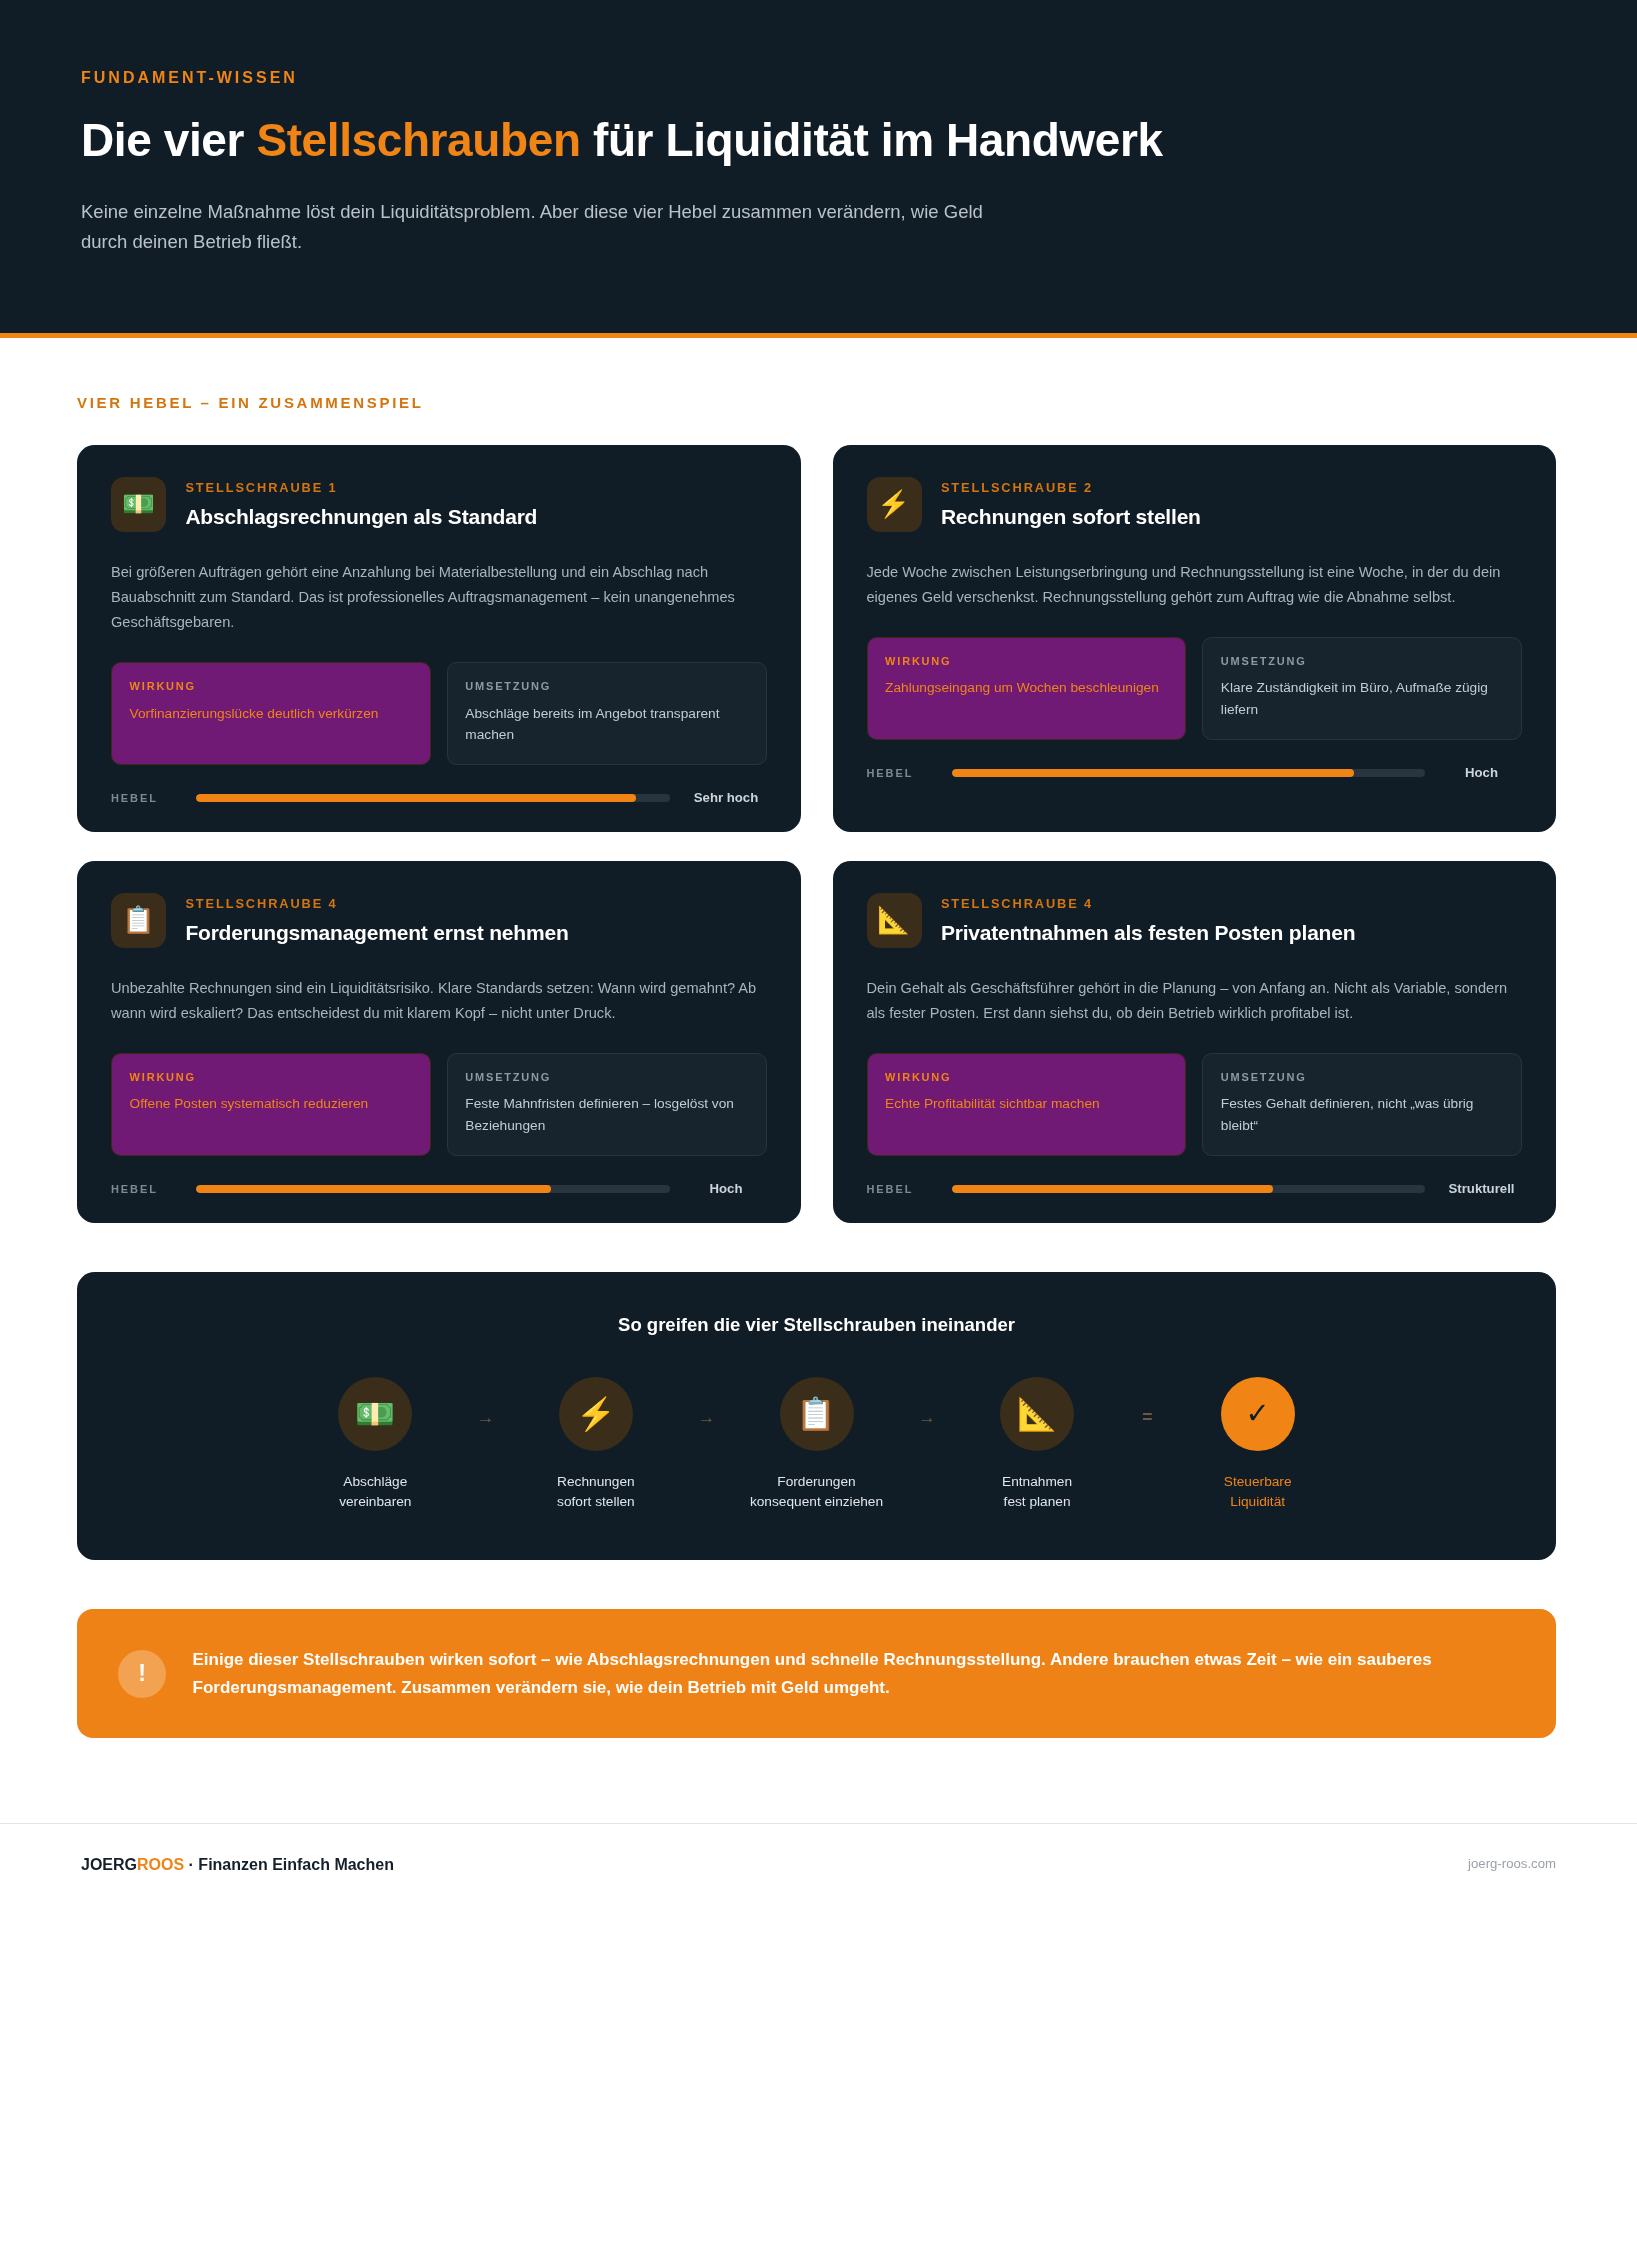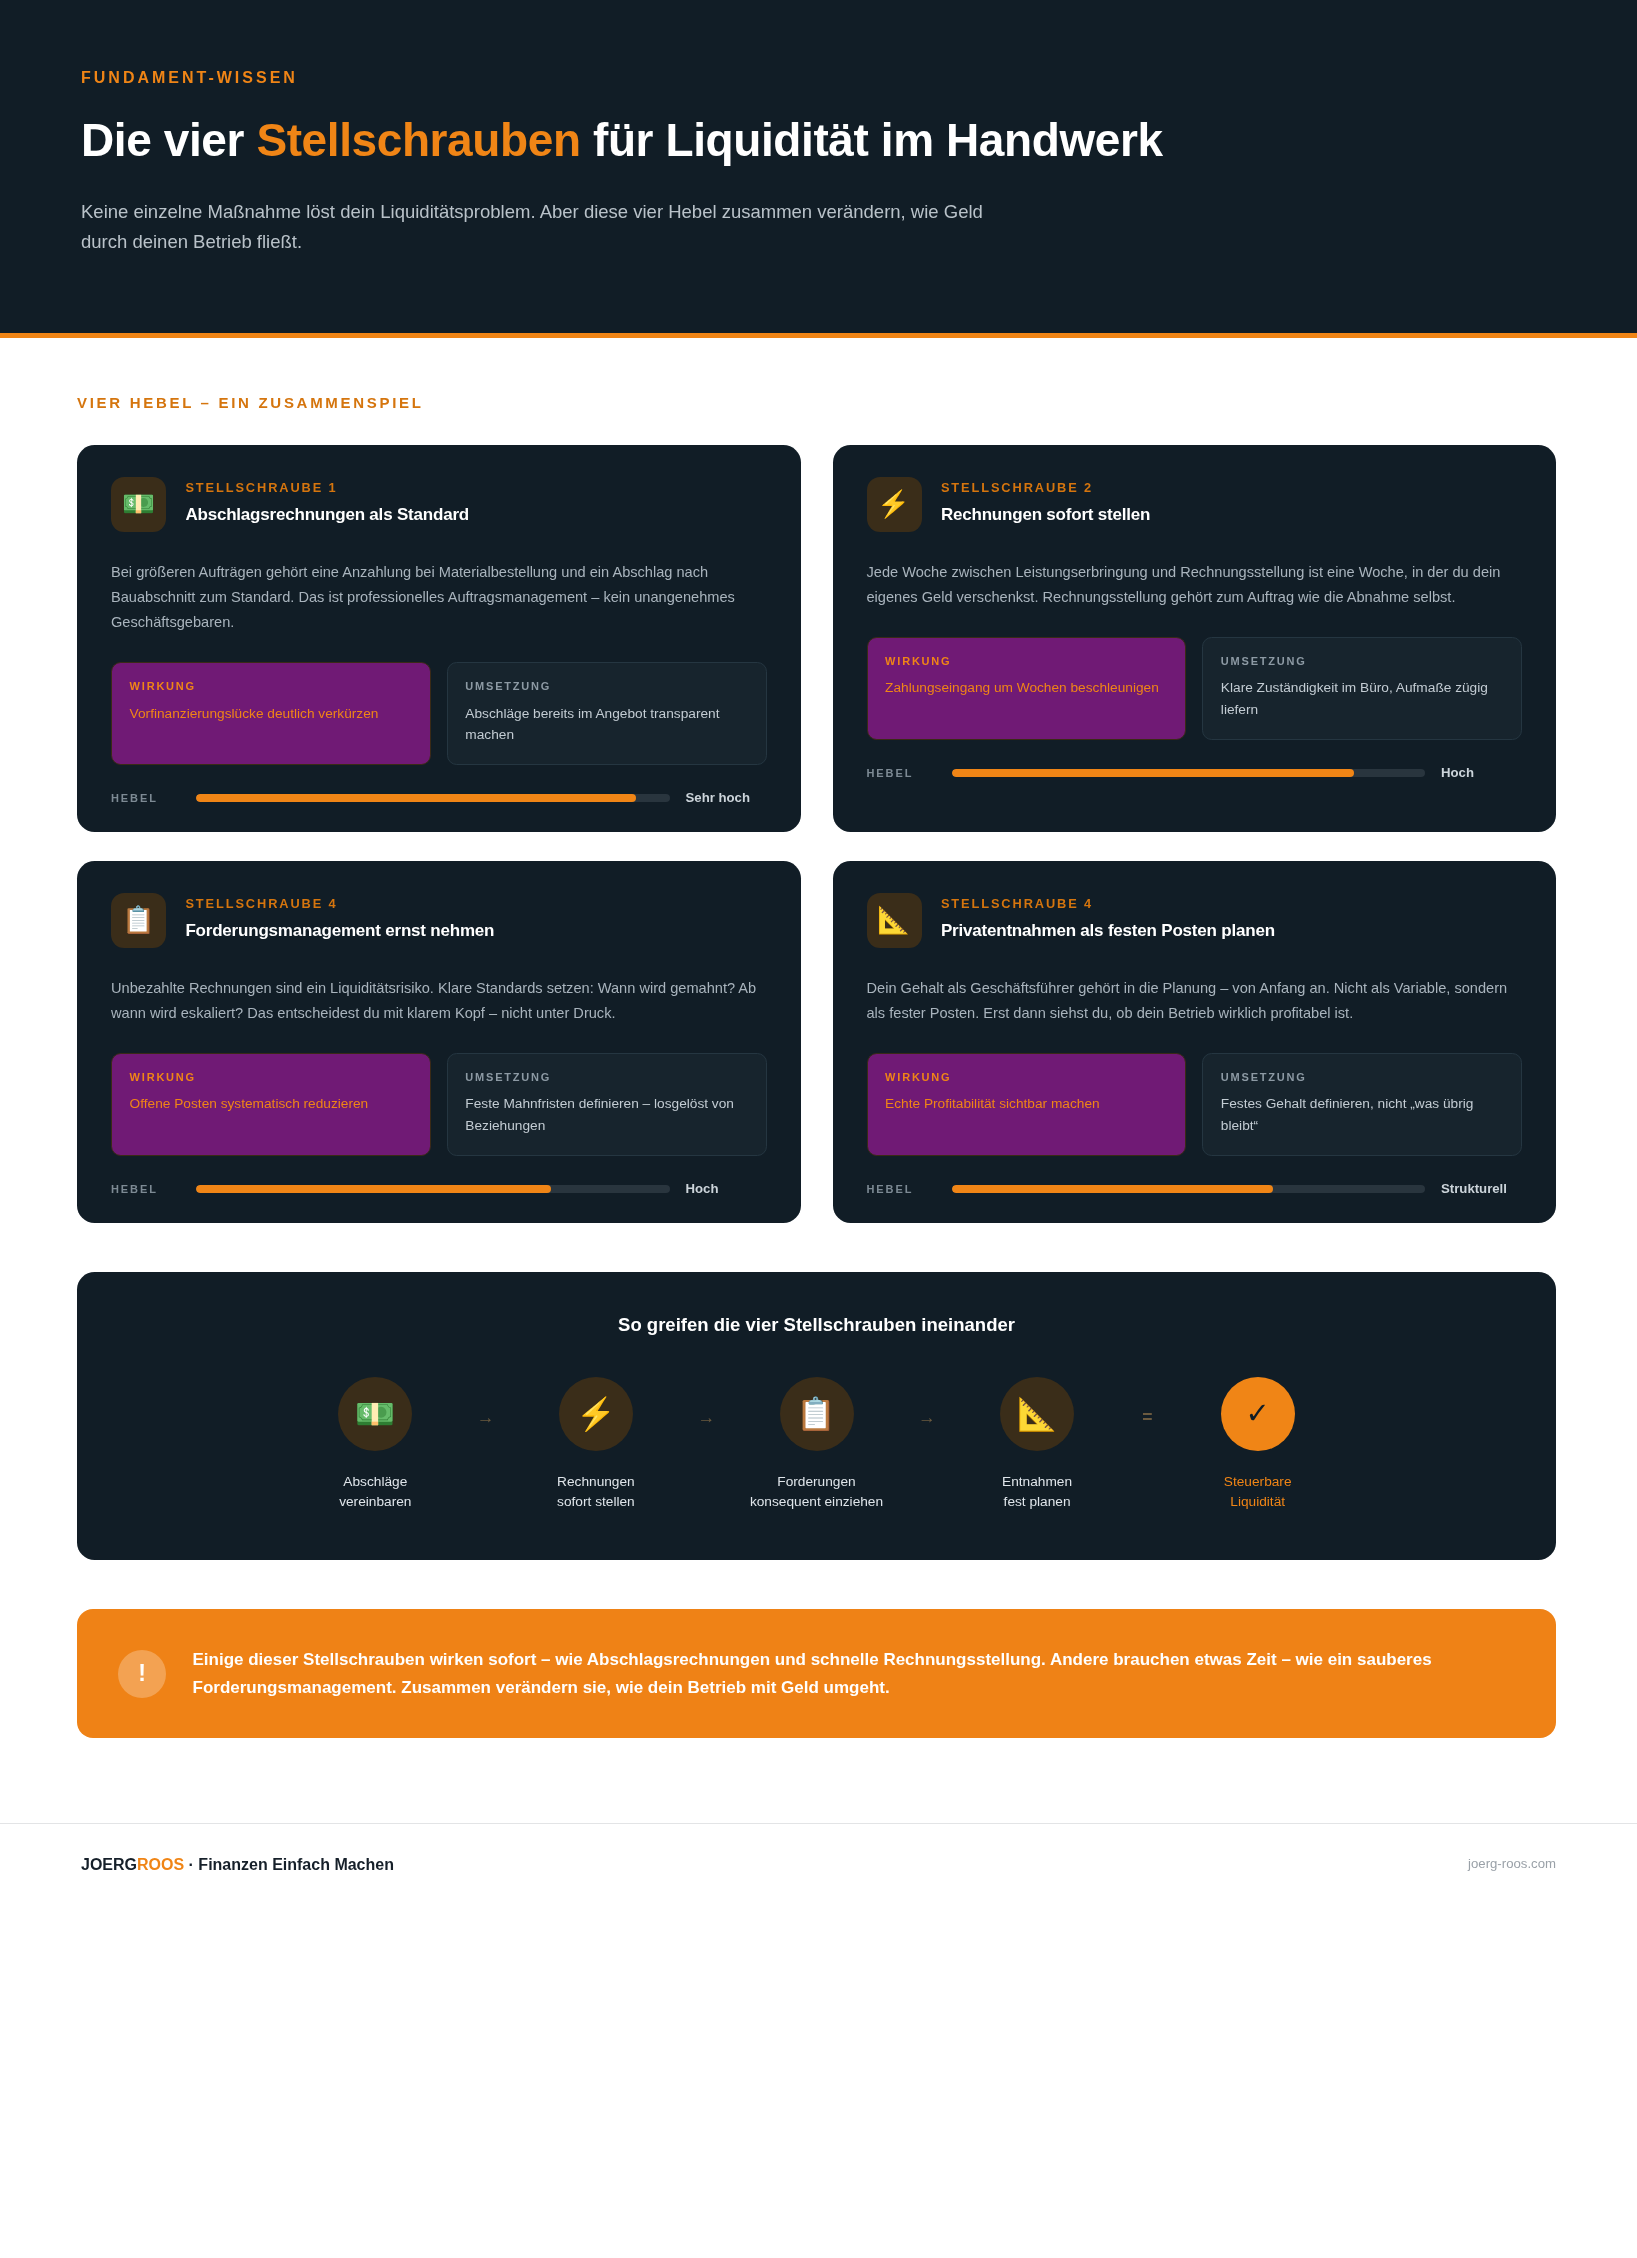--- a/index.html
+++ b/index.html
@@ -87,21 +87,21 @@
   .card-headtext { padding-top: 3.5px; }
   .card-kicker {
     color: #d5750e;
     font-size: 12.8px;
     font-weight: bold;
     letter-spacing: 1.9px;
     margin-bottom: 9.7px;
   }
   .card-title {
     color: #ffffff;
-    font-size: 17px;
+    font-size: 21px;
     font-weight: bold;
     letter-spacing: -0.2px;
   }
   .card-body {
     color: #a9b4bd;
     font-size: 14.6px;
     line-height: 1.73;
     margin-bottom: 26.5px;
   }
 
@@ -162,21 +162,21 @@
   .meter-fill {
     height: 100%;
     border-radius: 5.3px;
     background: #f08516;
   }
   .meter-value {
     flex: 0 0 auto;
     color: #ccd4da;
     font-size: 13.2px;
     font-weight: bold;
-    text-align: left;
+    text-align: center;
     min-width: 81px;
   }
 
   
   .quote {
     margin-top: 51px;
     background: #efeff0;
     border-radius: 16px;
     padding: 49px 132px;
     text-align: center;

